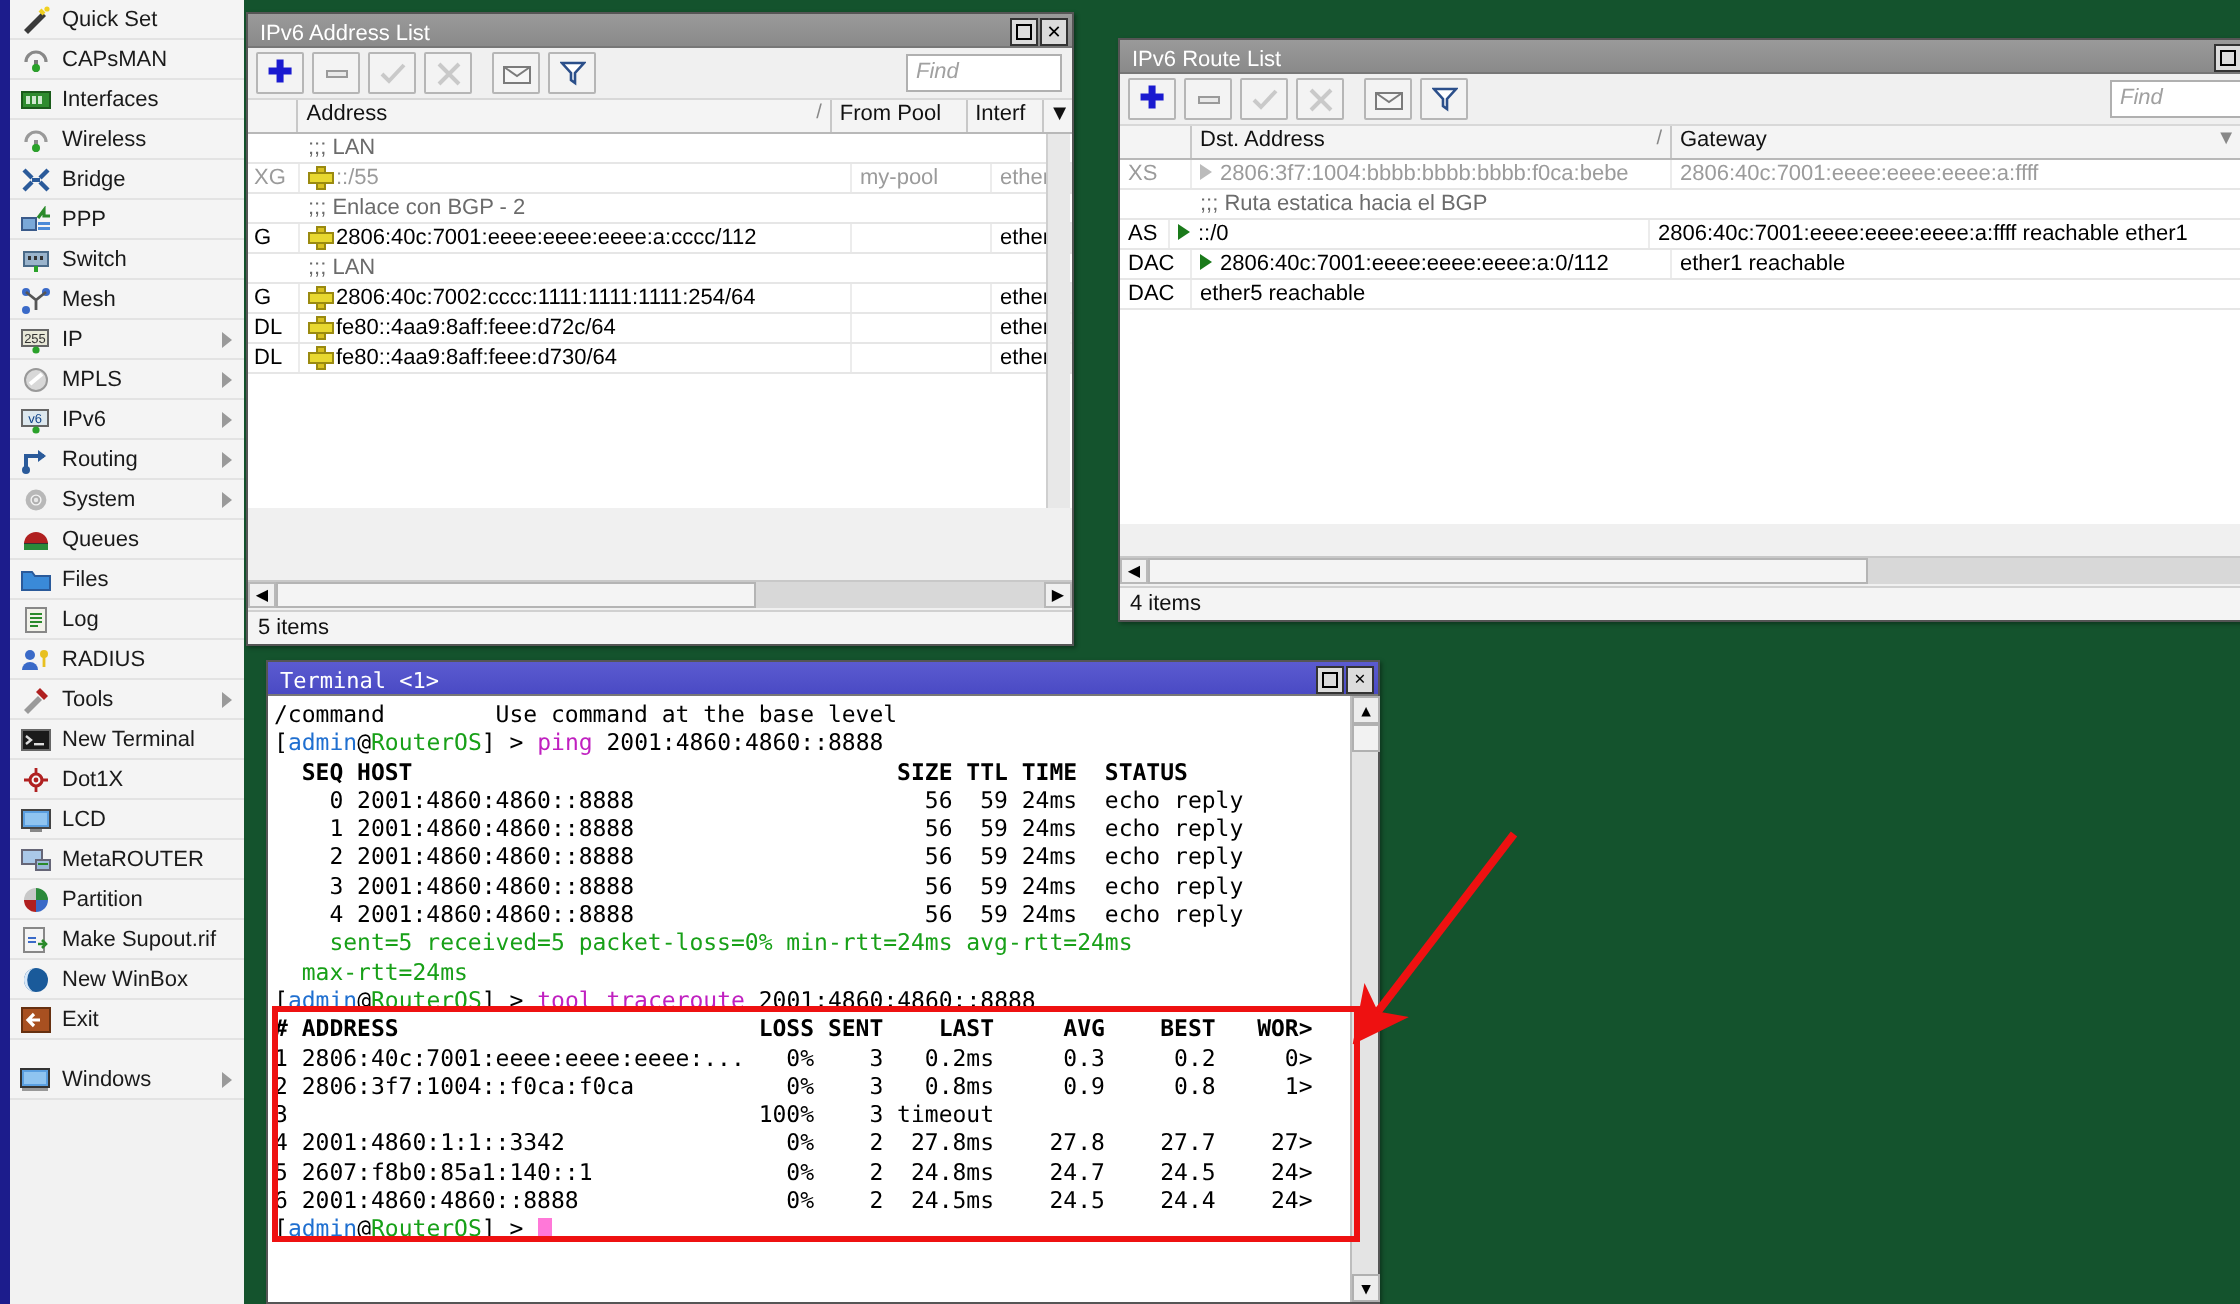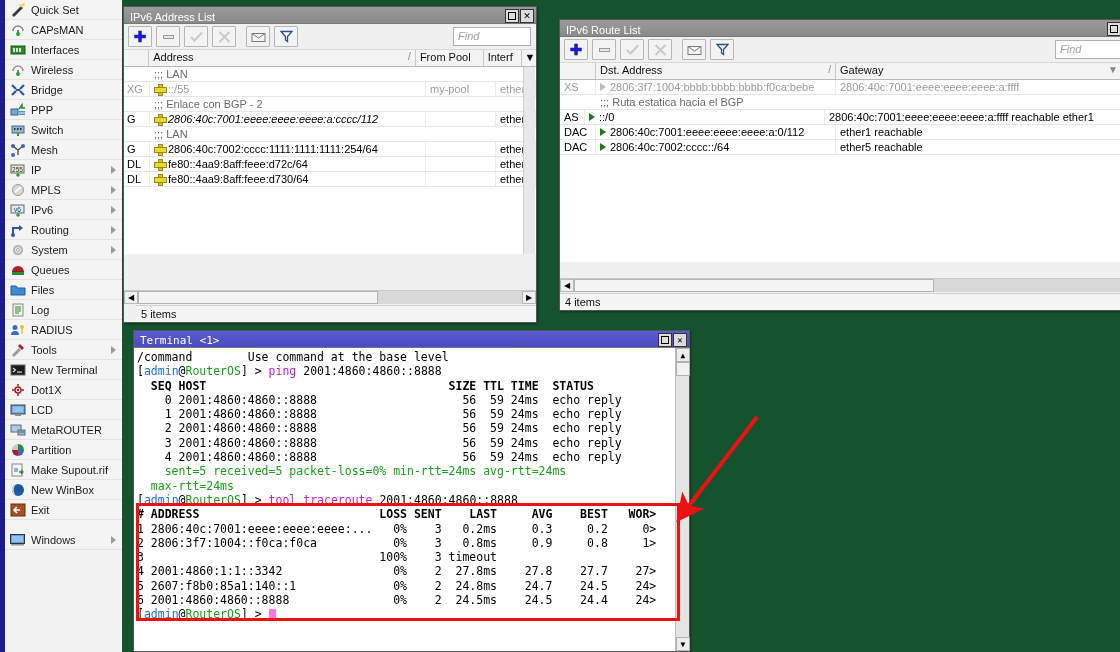--- a/index.html
+++ b/index.html
@@ -482,21 +482,21 @@
           <div class="td dim" style="width:276px;"><span class="pin"></span><span>::/55</span></div>
           <div class="td dim" style="width:70px;">my-pool</div>
           <div class="td dim" style="width:40px;">ether5</div>
         </div>
         <div class="trow cmt">
           <div class="td flagcol" style="width:26px; border-right:none;"></div>
           <div class="td cmt-txt" style="width:386px; border-right:none;">;;; Enlace con BGP - 2</div>
         </div>
         <div class="trow">
           <div class="td flagcol" style="width:26px;">G</div>
-          <div class="td" style="width:276px;font-style:italic;"><span class="pin"></span><span>2806:40c:7001:eeee:eeee:eeee:a:cccc/112</span></div>
+          <div class="td" style="width:276px;"><span class="pin"></span><span>2806:40c:7001:eeee:eeee:eeee:a:cccc/112</span></div>
           <div class="td" style="width:70px;"></div>
           <div class="td" style="width:40px;">ether1</div>
         </div>
         <div class="trow cmt">
           <div class="td flagcol" style="width:26px; border-right:none;"></div>
           <div class="td cmt-txt" style="width:386px; border-right:none;">;;; LAN</div>
         </div>
         <div class="trow">
           <div class="td flagcol" style="width:26px;">G</div>
           <div class="td" style="width:276px;"><span class="pin"></span><span>2806:40c:7002:cccc:1111:1111:1111:254/64</span></div>
@@ -520,21 +520,21 @@
     <div class="vscroll" style="top:60px; height:187px; right:1px;"></div>
 
     <div class="hscroll" style="position:absolute; left:0; right:0; bottom:18px;">
       <span class="hs-arrow">◀</span>
       <span class="hs-track">
           <span class="hs-thumb" style="width:240px;"></span>
         </span>
       <span class="hs-arrow">▶</span>
     </div>
 
-    <div class="statusbar" style="position:absolute; left:0; right:0; bottom:0;margin-left:12px;">5 items</div>
+    <div class="statusbar" style="position:absolute; left:0; right:0; bottom:0;">5 items</div>
   </div>
 
   <div class="win" id="route-win" style="left:539px; top:19px; width:580px; height:292px;margin-left:20px;">
     <div class="win-title">
       <span class="win-title-txt">IPv6 Route List</span>
       <span class="win-btns">
         <span class="win-btn">
             <span class="sq"></span>
           </span>
         <span class="win-btn">✕</span>
@@ -597,21 +597,20 @@
           <div class="td" style="width:240px;"><span class="tri"></span><span>::/0</span></div>
           <div class="td" style="width:290px; border-right:none;">2806:40c:7001:eeee:eeee:eeee:a:ffff reachable ether1</div>
         </div>
         <div class="trow">
           <div class="td" style="width:36px;">DAC</div>
           <div class="td" style="width:240px;"><span class="tri"></span><span>2806:40c:7001:eeee:eeee:eeee:a:0/112</span></div>
           <div class="td" style="width:290px; border-right:none;">ether1 reachable</div>
         </div>
         <div class="trow">
           <div class="td" style="width:36px;">DAC</div>
-          <div class="td" style="width:240px;"><span class="tri"></span><span>2806:40c:7002:cccc::/64</span></div>
           <div class="td" style="width:290px; border-right:none;">ether5 reachable</div>
         </div>
       </div>
 
     <div class="hscroll" style="position:absolute; left:0; right:0; bottom:18px;">
       <span class="hs-arrow">◀</span>
       <span class="hs-track">
           <span class="hs-thumb" style="width:360px;"></span>
         </span>
       <span class="hs-arrow">▶</span>

